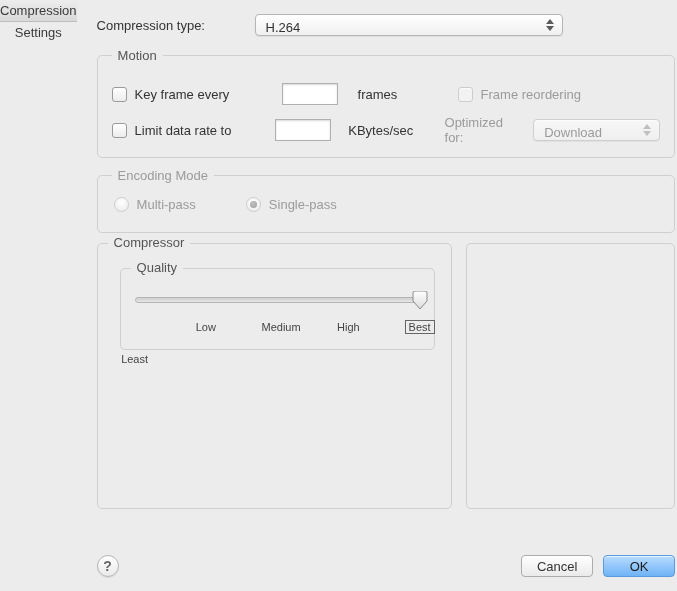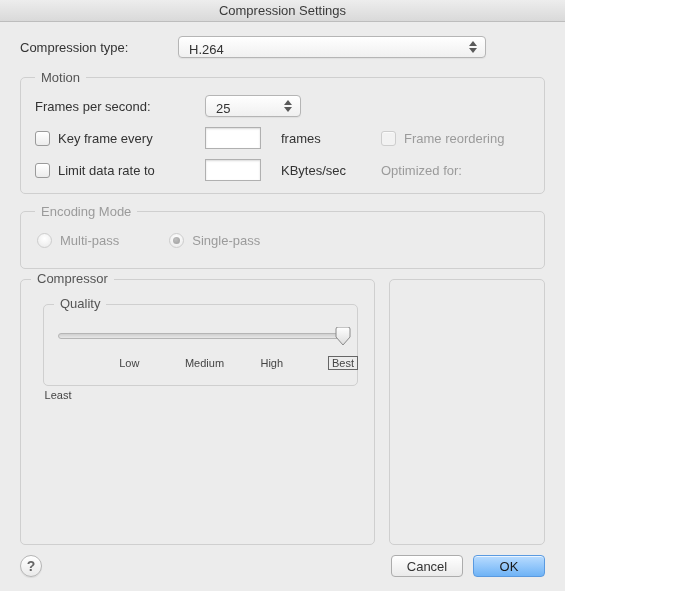--- a/index.html
+++ b/index.html
@@ -5,23 +5,23 @@
   * { box-sizing: border-box; }
   html, body {
     margin: 0; padding: 0;
     width: 677px; height: 591px;
     font-family: "Lucida Grande", "Helvetica Neue", Arial, sans-serif;
     font-size: 13px;
     color: #333;
     background: #fff;
   }
   .window {
-    width: 565px; height: 591px;
+    width: 677px; height: 591px;
     background: #ececec;
-    display: flex; flex-direction: column;
+    display: flex; flex-direction: row;
   }
   .titlebar {
     height: 22px;
     background: linear-gradient(to bottom, #ededed, #d9d9d9);
     border-bottom: 1px solid #bdbdbd;
     text-align: center;
     line-height: 22px;
     font-size: 13px;
     color: #3a3a3a;
   }
@@ -201,38 +201,20 @@
           <svg width="8" height="6">
               <polygon points="0,1 8,1 4,6" fill="#5a5a5a"></polygon>
             </svg>
         </span>
       </div>
     </div>
 
     <fieldset class="group">
       <legend>Motion</legend>
 
-      <div class="motion-row" style="margin-top:0">
-        <div class="col1">
-          <span>Frames per second:</span>
-        </div>
-        <div class="col2" style="width:auto">
-          <div class="select" style="width:96px">
-            <span>25</span>
-            <span class="arrows">
-              <svg width="8" height="6">
-                  <polygon points="4,0 8,5 0,5" fill="#5a5a5a"></polygon>
-                </svg>
-              <svg width="8" height="6">
-                  <polygon points="0,1 8,1 4,6" fill="#5a5a5a"></polygon>
-                </svg>
-            </span>
-          </div>
-        </div>
-      </div>
 
       <div class="motion-row">
         <div class="col1">
           <span class="checkbox"></span>
           <span>Key frame every</span>
         </div>
         <div class="col2">
             <input class="input" value="" style="">
           </div>
         <div class="col3"><span>frames</span></div>
@@ -246,20 +228,31 @@
         <div class="col1">
           <span class="checkbox"></span>
           <span>Limit data rate to</span>
         </div>
         <div class="col2">
             <input class="input" value="" style="">
           </div>
         <div class="col3"><span>KBytes/sec</span></div>
         <div class="col4" style="gap:8px">
           <span class="opt-label">Optimized for:</span>
+          <div class="select disabled" style="width:132px">
+            <span>Download</span>
+            <span class="arrows">
+              <svg width="8" height="6">
+                  <polygon points="4,0 8,5 0,5" fill="#c0c0c0"></polygon>
+                </svg>
+              <svg width="8" height="6">
+                  <polygon points="0,1 8,1 4,6" fill="#c0c0c0"></polygon>
+                </svg>
+            </span>
+          </div>
         </div>
       </div>
     </fieldset>
 
     <fieldset class="group faded">
       <legend>Encoding Mode</legend>
       <div class="enc-row">
         <div class="enc-opt">
           <span class="radio disabled"></span>
           <span>Multi-pass</span>

